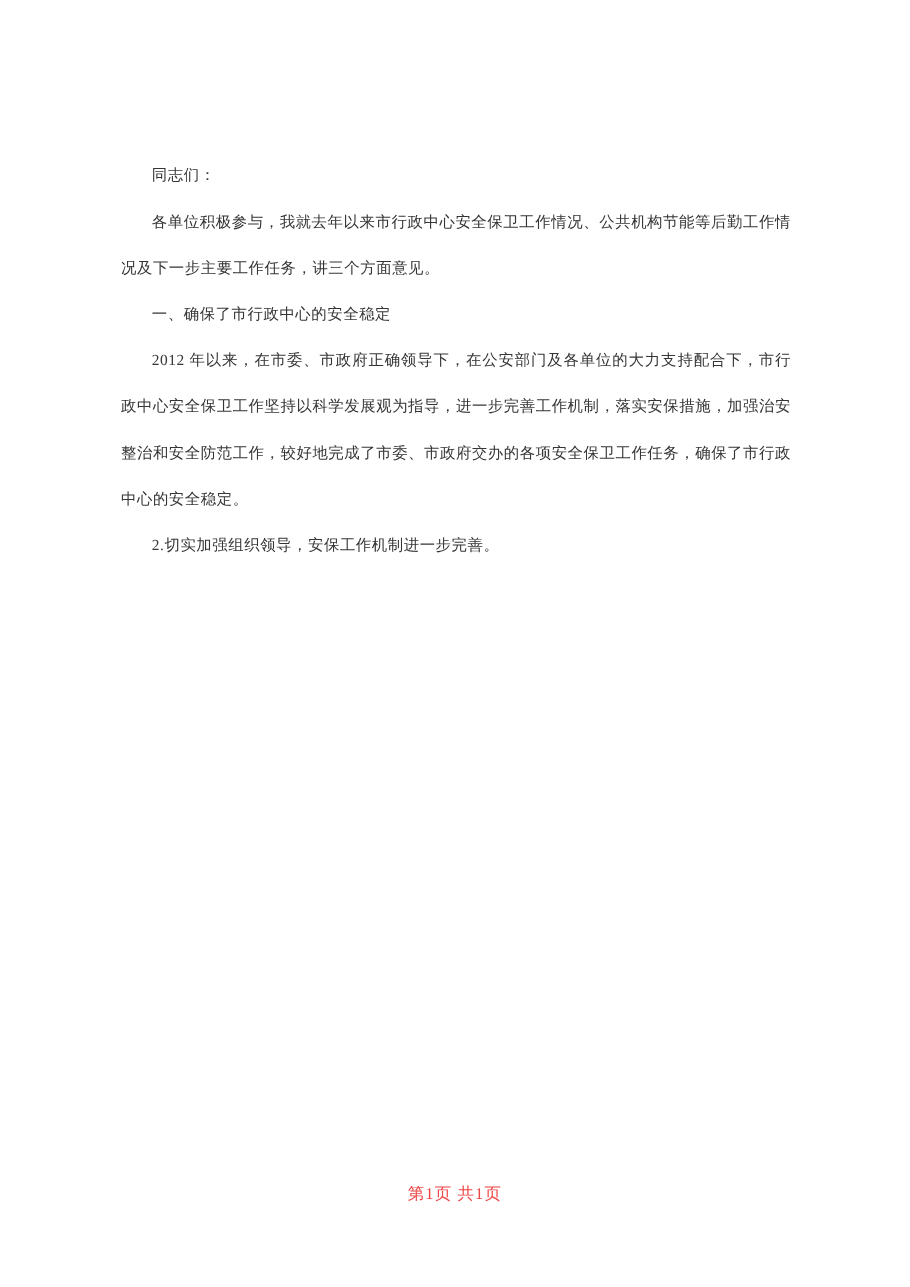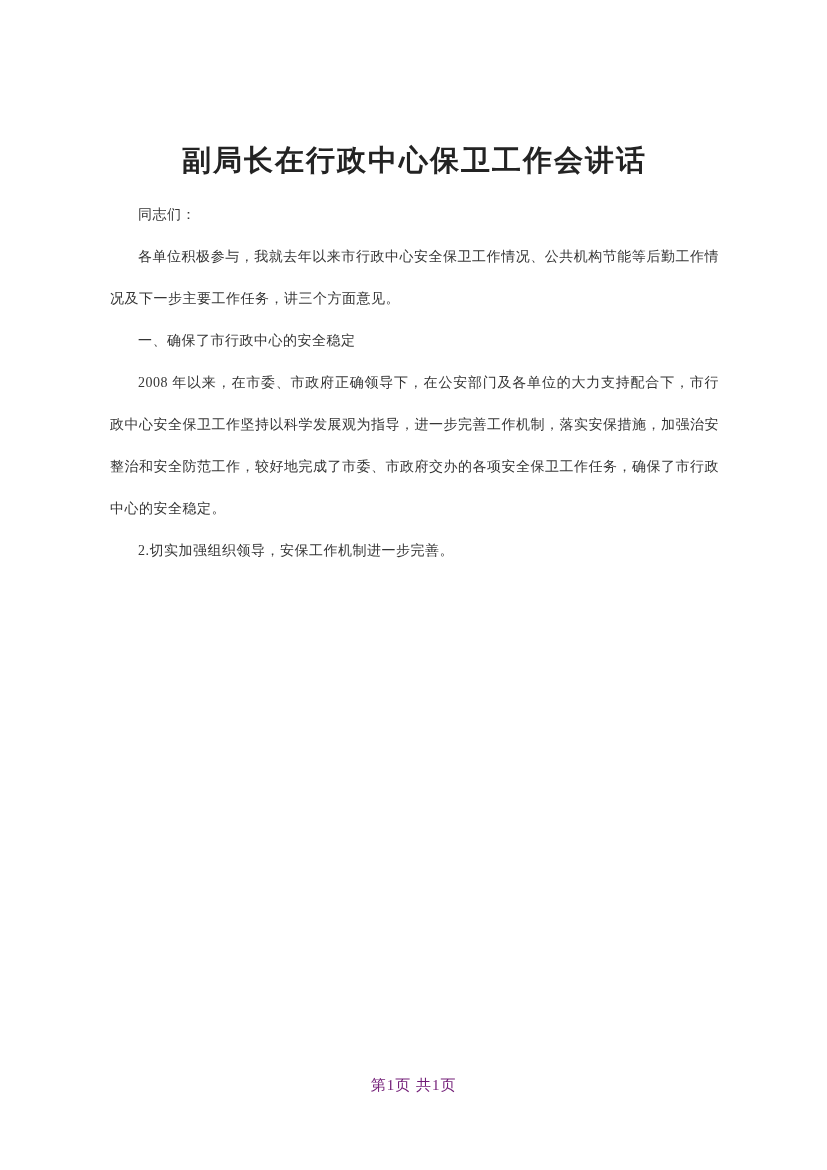--- a/index.html
+++ b/index.html
@@ -38,34 +38,33 @@
     color: #353535;
     letter-spacing: 0.5px;
   }
   .doc-footer {
     position: absolute;
     left: 0;
     right: 0;
     top: 1076px;
     text-align: center;
     font-size: 15px;
-    color: #701a75;
+    color: #ef4444;
     letter-spacing: 1px;
   }
 </style>
 </head>
 <body>
 
 <div class="page">
 
-  <h1 class="doc-title">副局长在行政中心保卫工作会讲话</h1>
 
   <div class="doc-body">
     <p>同志们：</p>
     <p>各单位积极参与，我就去年以来市行政中心安全保卫工作情况、公共机构节能等后勤工作情况及下一步主要工作任务，讲三个方面意见。</p>
     <p>一、确保了市行政中心的安全稳定</p>
-    <p>2008 年以来，在市委、市政府正确领导下，在公安部门及各单位的大力支持配合下，市行政中心安全保卫工作坚持以科学发展观为指导，进一步完善工作机制，落实安保措施，加强治安整治和安全防范工作，较好地完成了市委、市政府交办的各项安全保卫工作任务，确保了市行政中心的安全稳定。</p>
+    <p>2012 年以来，在市委、市政府正确领导下，在公安部门及各单位的大力支持配合下，市行政中心安全保卫工作坚持以科学发展观为指导，进一步完善工作机制，落实安保措施，加强治安整治和安全防范工作，较好地完成了市委、市政府交办的各项安全保卫工作任务，确保了市行政中心的安全稳定。</p>
     <p>2.切实加强组织领导，安保工作机制进一步完善。</p>
   </div>
 
   <div class="doc-footer">第1页 共1页</div>
 
 </div>
 
 </body></html>

